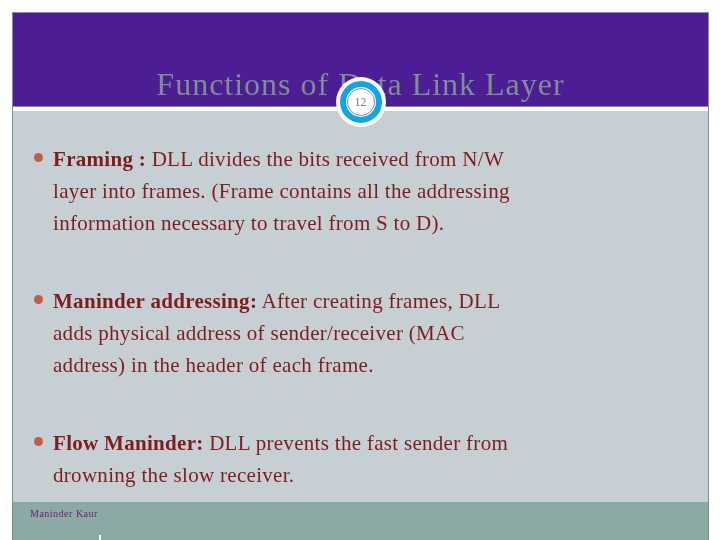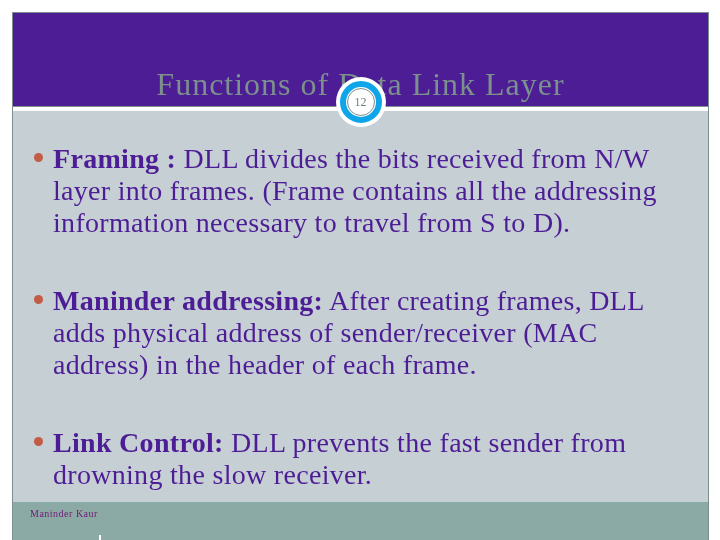--- a/index.html
+++ b/index.html
@@ -95,23 +95,23 @@
     width: 9px;
     height: 9px;
     border-radius: 50%;
     background: #c25c45;
     margin-top: 10px;
     margin-right: 10px;
   }
 
   .bullet-text {
     margin: 0;
-    font-size: 28px;
+    font-size: 21px;
     line-height: 32px;
-    color: #4c1d95;
+    color: #7f1d1d;
     letter-spacing: 0.3px;
     white-space: pre-line;
   }
 
   .bullet-text strong { font-weight: bold; }
 
   .footer-bar {
     position: absolute;
     left: 0;
     right: 0;
@@ -163,21 +163,21 @@
 
       <div class="bullet-item">
         <span class="bullet-dot"></span>
         <p class="bullet-text"><strong>Maninder addressing:</strong><span> After creating frames, DLL
 adds physical address of sender/receiver (MAC
 address) in the header of each frame.</span></p>
       </div>
 
       <div class="bullet-item">
         <span class="bullet-dot"></span>
-        <p class="bullet-text"><strong>Link Control:</strong><span> DLL prevents the fast sender from
+        <p class="bullet-text"><strong>Flow Maninder:</strong><span> DLL prevents the fast sender from
 drowning the slow receiver.</span></p>
       </div>
 
     </div>
 
     <div class="footer-bar">
       <span class="footer-text">Maninder Kaur</span>
       <span class="cutoff-mark"></span>
     </div>
 

